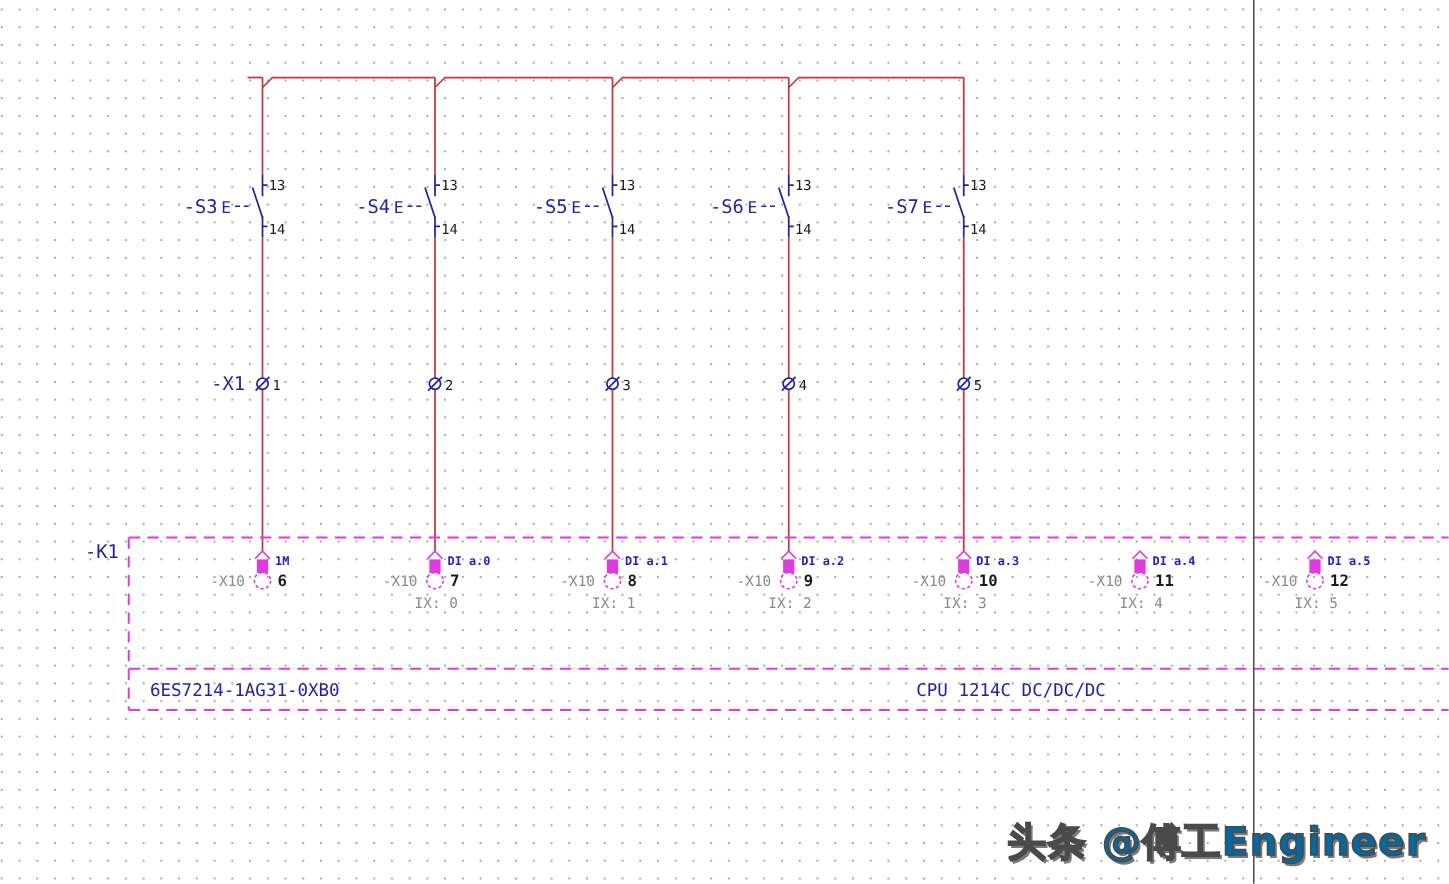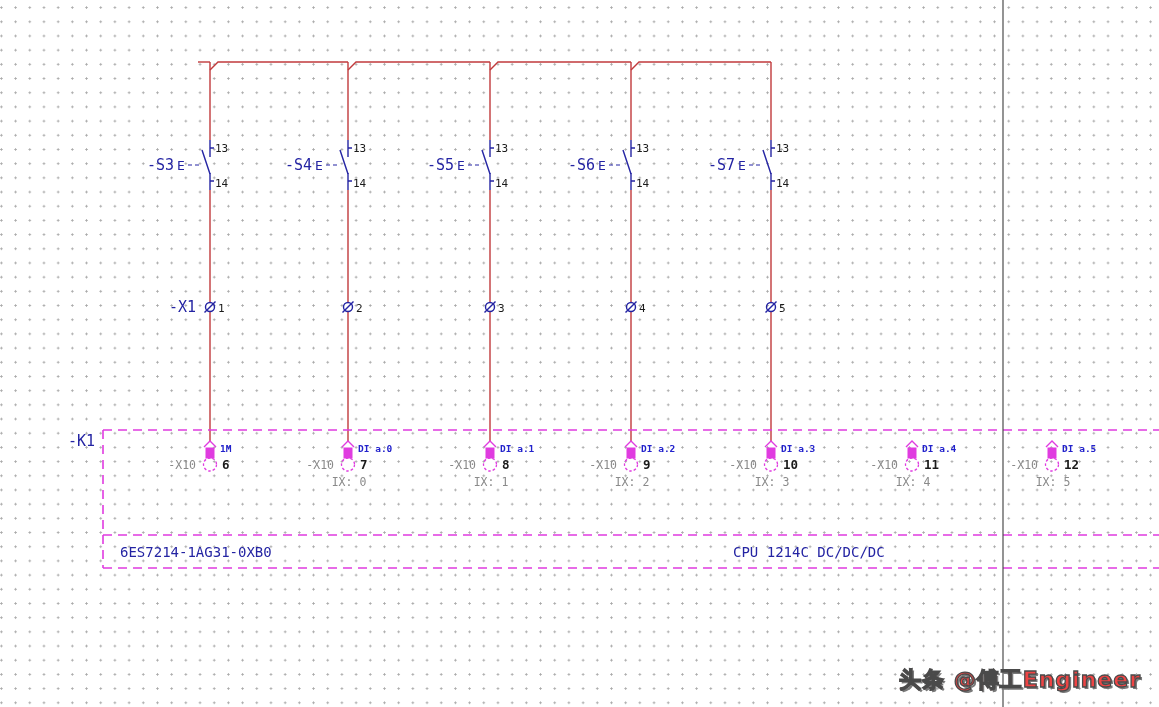--- a/index.html
+++ b/index.html
@@ -24,22 +24,22 @@
   .t-tag{fill:#2424a3;font-size:15px;}
   .t-act{fill:#2424a3;font-size:13px;}
   .t-pin{fill:#1b1b1b;font-size:11px;}
   .t-num{fill:#1b1b1b;font-size:12.5px;font-weight:600;}
   .t-chan{fill:#2222cc;font-size:9.5px;font-weight:bold;}
   .t-gray{fill:#8a8a8a;font-size:11.5px;}
   .t-part{fill:#2424a3;font-size:14px;}
   .watermark{
     position:absolute;right:18px;bottom:12px;
     font-family:"DejaVu Sans","Liberation Sans",sans-serif;
-    font-size:22px;font-weight:bold;letter-spacing:1px;
-    color:#ef4444;
+    font-size:31px;font-weight:bold;letter-spacing:1px;
+    color:#0369a1;
     -webkit-text-stroke:1.3px #4a4a4a;
     text-shadow:2px 2px 0 #7a7a7a;
     white-space:nowrap;
     text-align:center;
   }
 </style>
 </head>
 <body>
 
 <svg width="1159" height="707" viewBox="0 0 1159 707">

